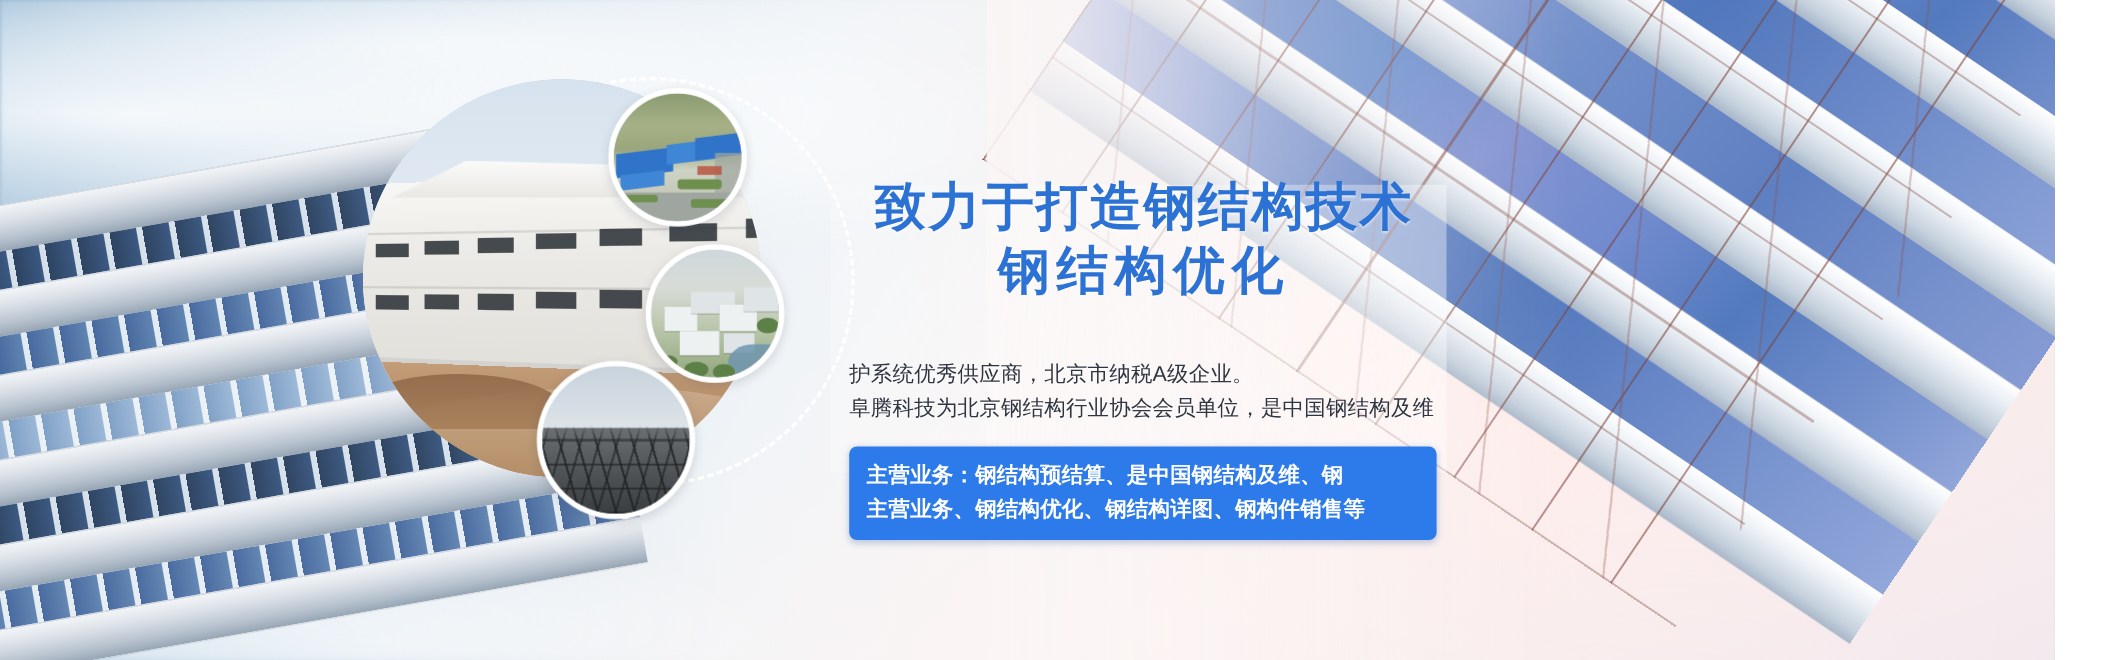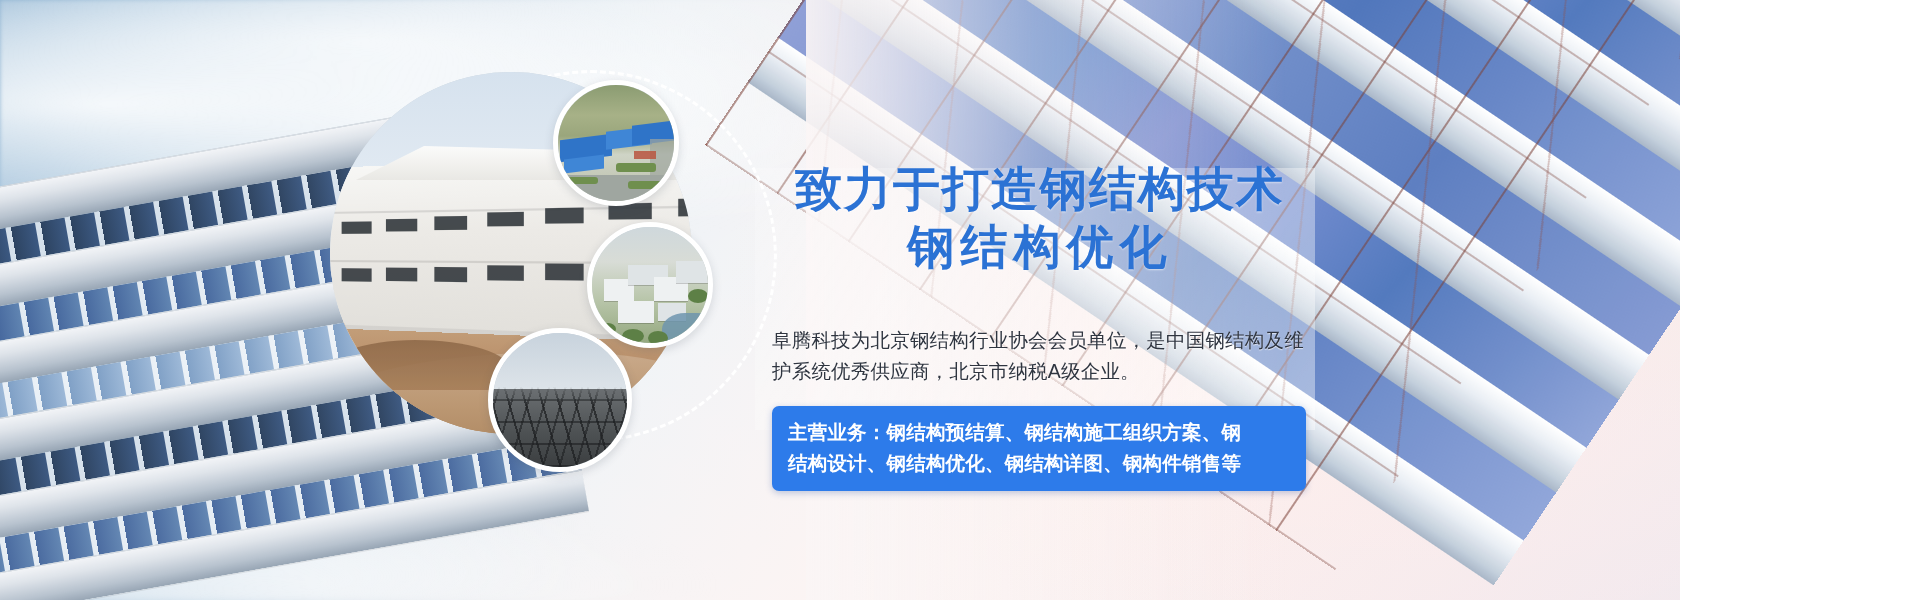--- a/index.html
+++ b/index.html
@@ -1,20 +1,20 @@
 <!DOCTYPE html>
 <html><head>
 <meta charset="utf-8">
 <style>
   * { margin:0; padding:0; box-sizing:border-box; }
   html,body { width:1920px; height:600px; overflow:hidden; background:#fff; }
   body { font-family:"Liberation Sans","DejaVu Sans",sans-serif; }
 
   #banner {
-    position:relative; width:1680px; height:600px; overflow:hidden;
+    position:relative; width:1868px; height:600px; overflow:hidden;
     background:#bef264;
   }
 
   
   .sky {
     position:absolute; inset:0;
     background:
       linear-gradient(150deg,
         rgba(255,255,255,0.00) 0%,
         rgba(255,255,255,0.35) 45%,
@@ -376,22 +376,22 @@
   </div>
 
   <div class="panel"></div>
 
   <div class="headline">
     <span>致力于打造钢结构技术</span>
     <span class="l2">钢结构优化</span>
   </div>
 
   <div class="desc">
+    <div>护系统优秀供应商，北京市纳税A级企业。</div>
     <div>阜腾科技为北京钢结构行业协会会员单位，是中国钢结构及维</div>
-    <div>护系统优秀供应商，北京市纳税A级企业。</div>
   </div>
 
   <div class="biz">
-    <div>主营业务：钢结构预结算、钢结构施工组织方案、钢</div>
-    <div>结构设计、钢结构优化、钢结构详图、钢构件销售等</div>
+    <div>主营业务：钢结构预结算、是中国钢结构及维、钢</div>
+    <div>主营业务、钢结构优化、钢结构详图、钢构件销售等</div>
   </div>
 
 </div>
 
 </body></html>

